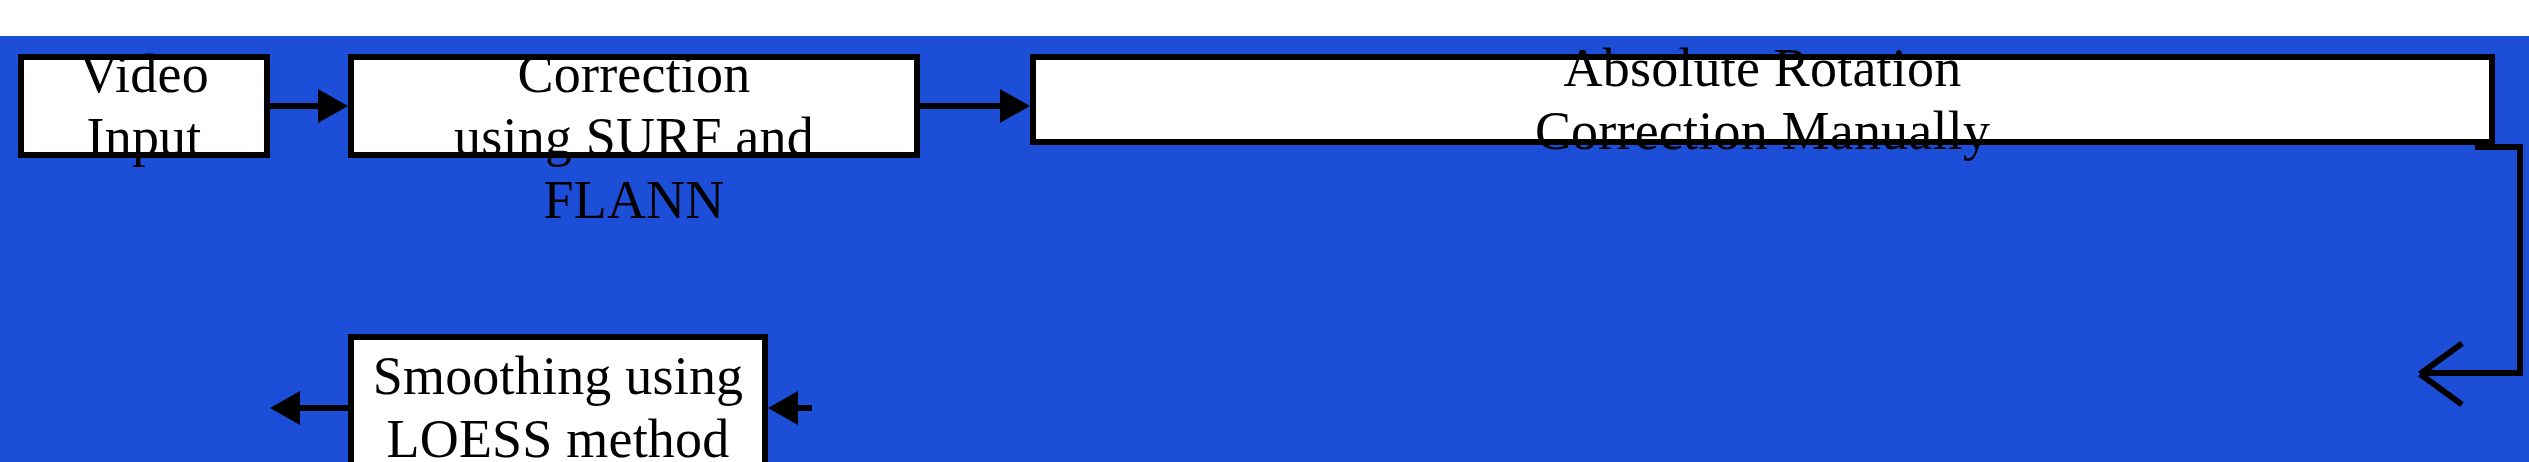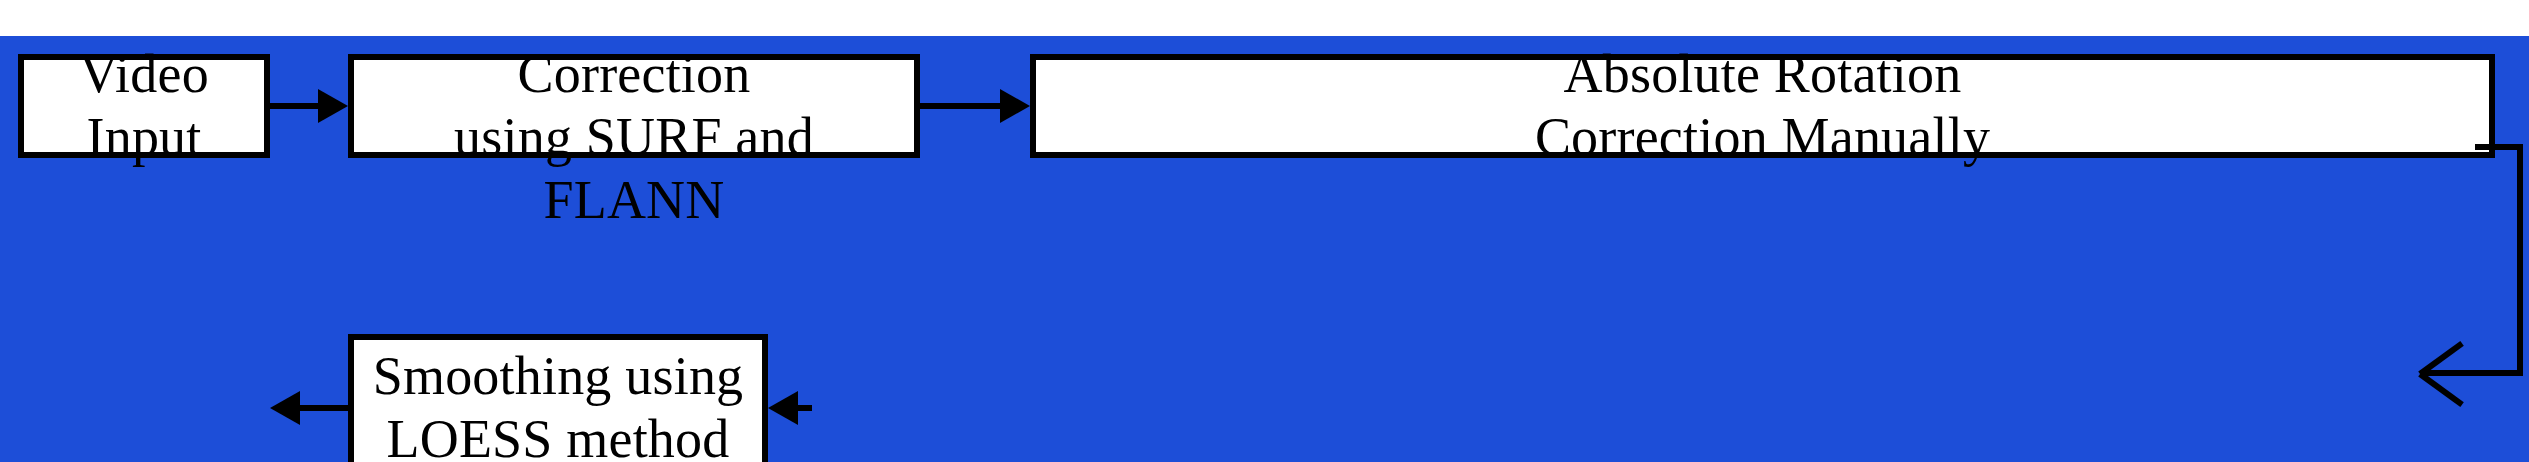--- a/index.html
+++ b/index.html
@@ -98,21 +98,21 @@
   <div class="arrowhead-right" style="left:318px; top:53px;"></div>
 
   <div class="node" style="left:348px; top:18px; width:572px; height:104px;">
     <span class="node-label">Relative  Rotation Correction
 using SURF and FLANN</span>
   </div>
 
   <div class="hline" style="left:920px; top:67px; width:100px;"></div>
   <div class="arrowhead-right" style="left:1000px; top:53px;"></div>
 
-  <div class="node" style="left:1030px; top:18px; width:1465px; height:104px;">
+  <div class="node" style="left:1030px; top:18px; width:1465px; height:91px;">
     <span class="node-label">Absolute Rotation
 Correction Manually</span>
   </div>
 
   <div class="hline" style="left:2475px; top:108px; width:48px;"></div>
   <div class="vline" style="left:2517px; top:108px; height:232px;"></div>
   <div class="hline" style="left:2420px; top:334px; width:100px;"></div>
   <div class="arrowhead-open-left" style="left:2420px; top:309px;">
     <i class="up"></i>
     <i class="down"></i>

